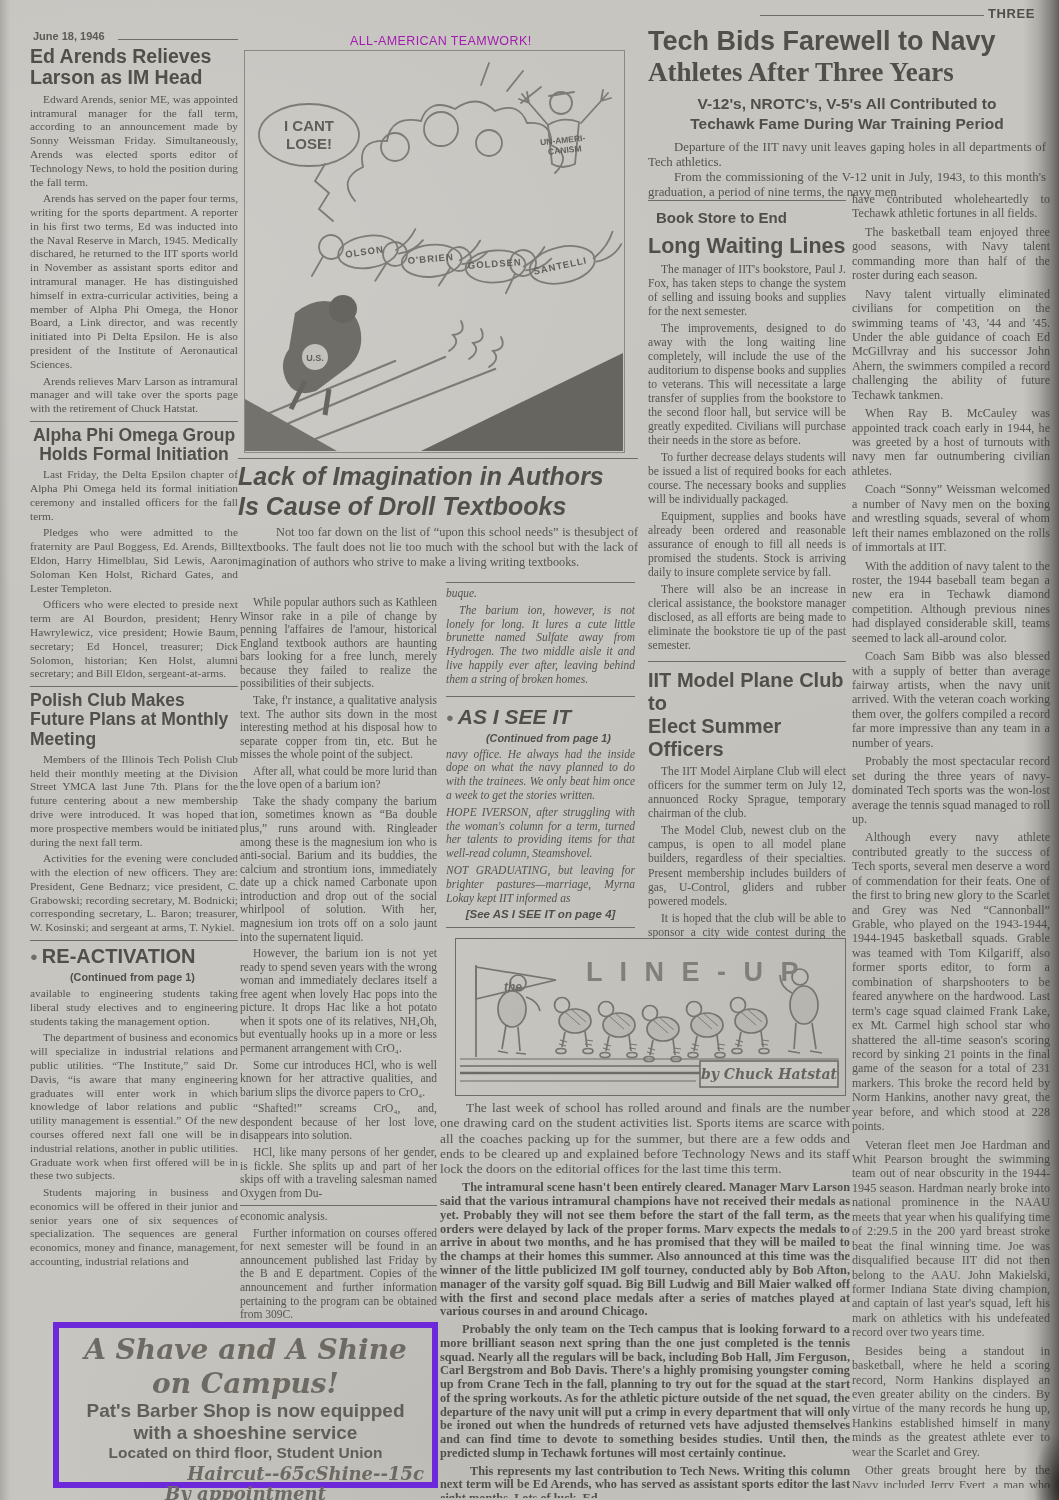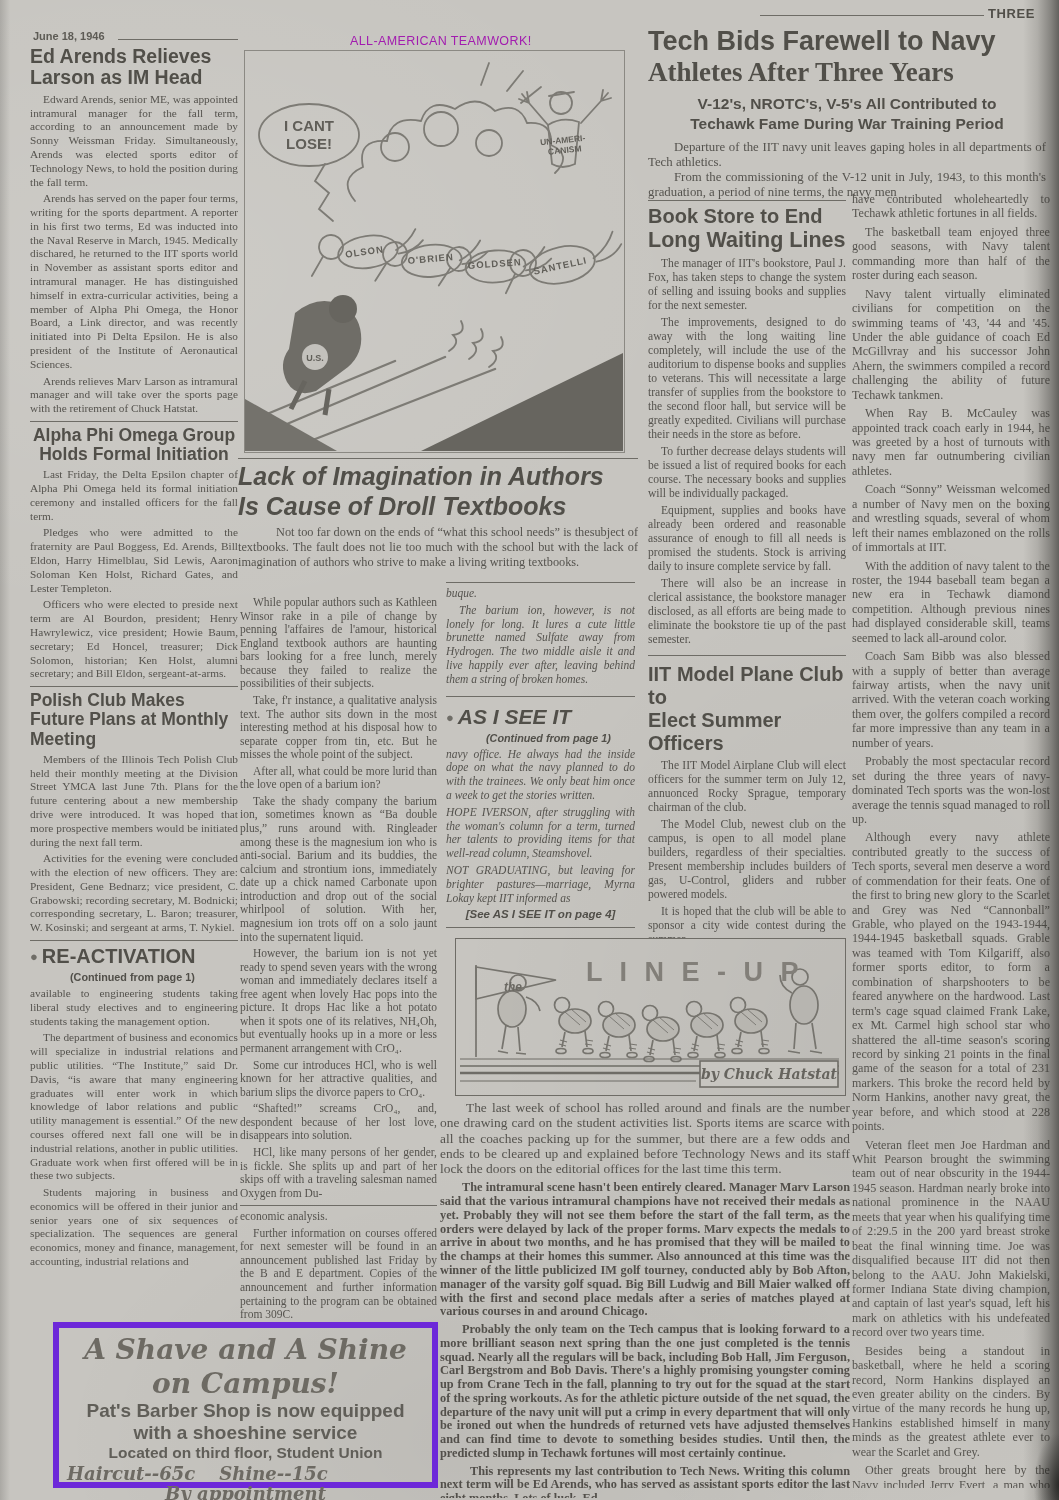--- a/index.html
+++ b/index.html
@@ -37,22 +37,22 @@
             color:#514f49;text-align:center;margin:2px 0 3px;}
   
   .adbox{position:absolute;left:53px;top:1322px;width:385px;height:166px;border:6px solid #6d28d9;
          box-sizing:border-box;text-align:center;padding-top:5px;}
   .ad-script{font-family:"DejaVu Serif","Liberation Serif",serif;font-style:italic;font-weight:bold;
              font-size:28px;line-height:1.2;color:#6d6a63;}
   .ad-sans{font-family:"Liberation Sans","DejaVu Sans",sans-serif;font-weight:bold;font-size:19px;
            line-height:1.14;color:#605e58;}
   .ad-sans-sm{font-family:"Liberation Sans","DejaVu Sans",sans-serif;font-weight:bold;font-size:15.5px;
            line-height:1.1;color:#605e58;}
-  .ad-prices{display:flex;justify-content:flex-start;padding:0 8px;margin-top:2px;
-             font-family:"DejaVu Serif",serif;font-style:italic;font-weight:bold;font-size:18px;color:#6d6a63;gap:24px;}
+  .ad-prices{display:flex;justify-content:flex-end;padding:0 8px;margin-top:2px;
+             font-family:"DejaVu Serif",serif;font-style:italic;font-weight:bold;font-size:18px;color:#6d6a63;}
   .ad-appt{font-family:"DejaVu Serif",serif;font-style:italic;font-weight:bold;font-size:18px;color:#6d6a63;margin-top:-1px;}
   svg text{font-family:"Liberation Sans","DejaVu Sans",sans-serif;}
 </style>
 </head>
 <body>
 
 <div class="page">
 
   <div class="date">June 18, 1946</div>
   <div class="rule" style="left:118px;top:39px;width:120px;"></div>
@@ -164,21 +164,21 @@
         <text x="316" y="218" font-size="9.5" transform="rotate(-12 316 218)" letter-spacing="1">SANTELLI</text>
         <text x="70" y="310" font-size="9">U.S.</text>
       </g>
     </svg>
   </div>
 
   <section class="col" style="left:238px;top:458px;width:400px;">
     <hr class="rl" style="margin:0 0 3px;">
     <h1 class="hl" style="font-size:25px;font-style:italic;line-height:1.18;margin:0;">Lack of Imagination in Authors</h1>
     <h1 class="hl" style="font-size:25px;font-style:italic;line-height:1.18;margin:0 0 4px;">Is Cause of Droll Textbooks</h1>
-    <p style="font-size:12.3px;line-height:1.2;text-indent:38px;text-align:justify;margin:0;">Not too far down on the ends of “what this school needs” is thesubject of textbooks. The fault does not lie too much with the school but with the lack of imagination of authors who strive to make a living writing textbooks.</p>
+    <p style="font-size:12.3px;line-height:1.2;text-indent:38px;text-align:justify;margin:0;">Not too far down on the list of “upon this school needs” is thesubject of textbooks. The fault does not lie too much with the school but with the lack of imagination of authors who strive to make a living writing textbooks.</p>
   </section>
 
   <section class="col body" style="left:240px;top:596px;width:197px;height:722px;font-size:11.5px;line-height:1.18;">
     <p>While popular authors such as Kathleen Winsor rake in a pile of change by penning l'affaires de l'amour, historical England textbook authors are haunting bars looking for a free lunch, merely because they failed to realize the possibilities of their subjects.</p>
     <p>Take, f'r instance, a qualitative analysis text. The author sits down in the most interesting method at his disposal how to separate copper from tin, etc. But he misses the whole point of the subject.</p>
     <p>After all, what could be more lurid than the love open of a barium ion?</p>
     <p>Take the shady company the barium ion, sometimes known as “Ba double plus,” runs around with. Ringleader among these is the magnesium ion who is anti-social. Barium and its buddies, the calcium and strontium ions, immediately date up a chick named Carbonate upon introduction and drop out of the social whirlpool of solution. With her, magnesium ion trots off on a solo jaunt into the supernatent liquid.</p>
     <p>However, the barium ion is not yet ready to spend seven years with the wrong woman and immediately declares itself a free agent when lovely Hac pops into the picture. It drops Hac like a hot potato when it spots one of its relatives, NH₄Oh, but eventually hooks up in a more or less permanent arrangement with CrO₄.</p>
     <p>Some cur introduces HCl, who is well known for her attractive qualities, and barium slips the divorce papers to CrO₄.</p>
     <p>“Shafted!” screams CrO₄, and, despondent because of her lost love, disappears into solution.</p>
@@ -258,21 +258,21 @@
     <h1 class="hl" style="font-size:27px;line-height:1.15;margin:0 0 6px;font-family:Liberation Serif, serif;">Athletes After Three Years</h1>
     <div class="hl" style="font-size:15.5px;text-align:center;line-height:1.3;margin:0;">V-12's, NROTC's, V-5's All Contributed to</div>
     <div class="hl" style="font-size:15.5px;text-align:center;line-height:1.3;margin:0 0 6px;">Techawk Fame During War Training Period</div>
     <p style="font-size:12.8px;line-height:1.16;text-indent:26px;text-align:justify;margin:0;">Departure of the IIT navy unit leaves gaping holes in all departments of Tech athletics.</p>
     <p style="font-size:12.8px;line-height:1.16;text-indent:26px;text-align:justify;margin:0;">From the commissioning of the V-12 unit in July, 1943, to this month's graduation, a period of nine terms, the navy men</p>
   </section>
 
   <section class="col body" style="left:648px;top:200px;width:198px;height:738px;font-size:11.6px;line-height:1.21;">
     <hr class="rl" style="margin:0 0 4px;">
     <article>
-      <h2 class="hl" style="font-size:20px;line-height:1.15;margin:0;">Book Store to End</h2>
+      <h2 class="hl" style="font-size:15px;line-height:1.15;margin:8px;">Book Store to End</h2>
       <h2 class="hl" style="font-size:21.5px;line-height:1.15;margin:0 0 4px;">Long Waiting Lines</h2>
       <p>The manager of IIT's bookstore, Paul J. Fox, has taken steps to change the system of selling and issuing books and supplies for the next semester.</p>
       <p>The improvements, designed to do away with the long waiting line completely, will include the use of the auditorium to dispense books and supplies to veterans. This will necessitate a large transfer of supplies from the bookstore to the second floor hall, but service will be greatly expedited. Civilians will purchase their needs in the store as before.</p>
       <p>To further decrease delays students will be issued a list of required books for each course. The necessary books and supplies will be individually packaged.</p>
       <p>Equipment, supplies and books have already been ordered and reasonable assurance of enough to fill all needs is promised the students. Stock is arriving daily to insure complete service by fall.</p>
       <p>There will also be an increase in clerical assistance, the bookstore manager disclosed, as all efforts are being made to eliminate the bookstore tie up of the past semester.</p>
     </article>
     <hr class="rl" style="margin:8px 0 7px;">
     <article>
       <h2 class="hl" style="font-size:20px;line-height:1.15;margin:0;">IIT Model Plane Club to</h2>

